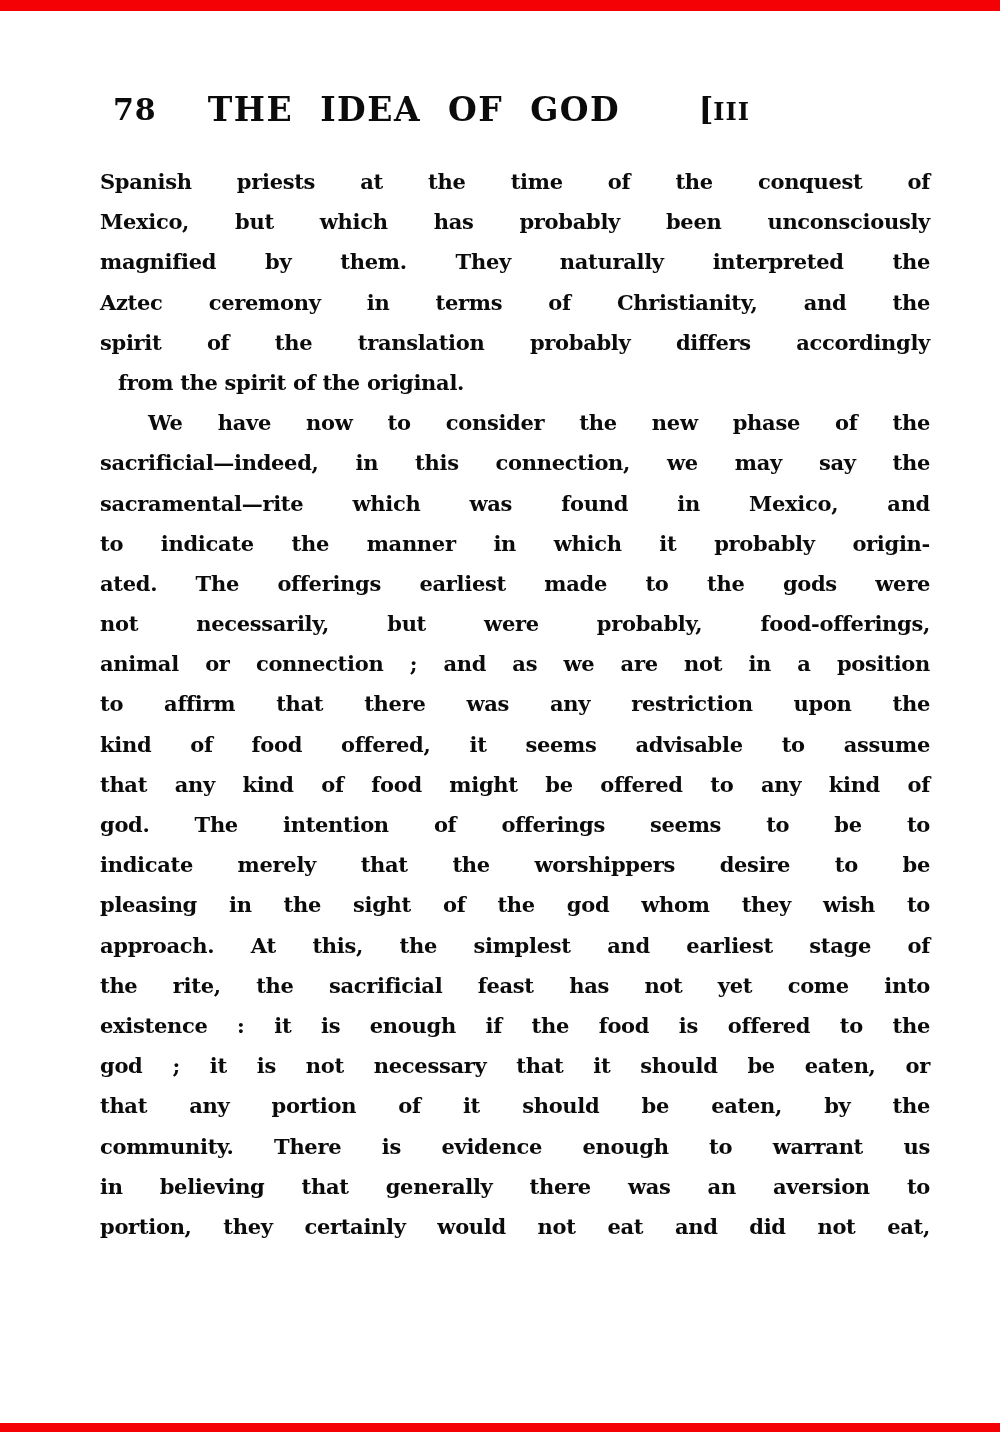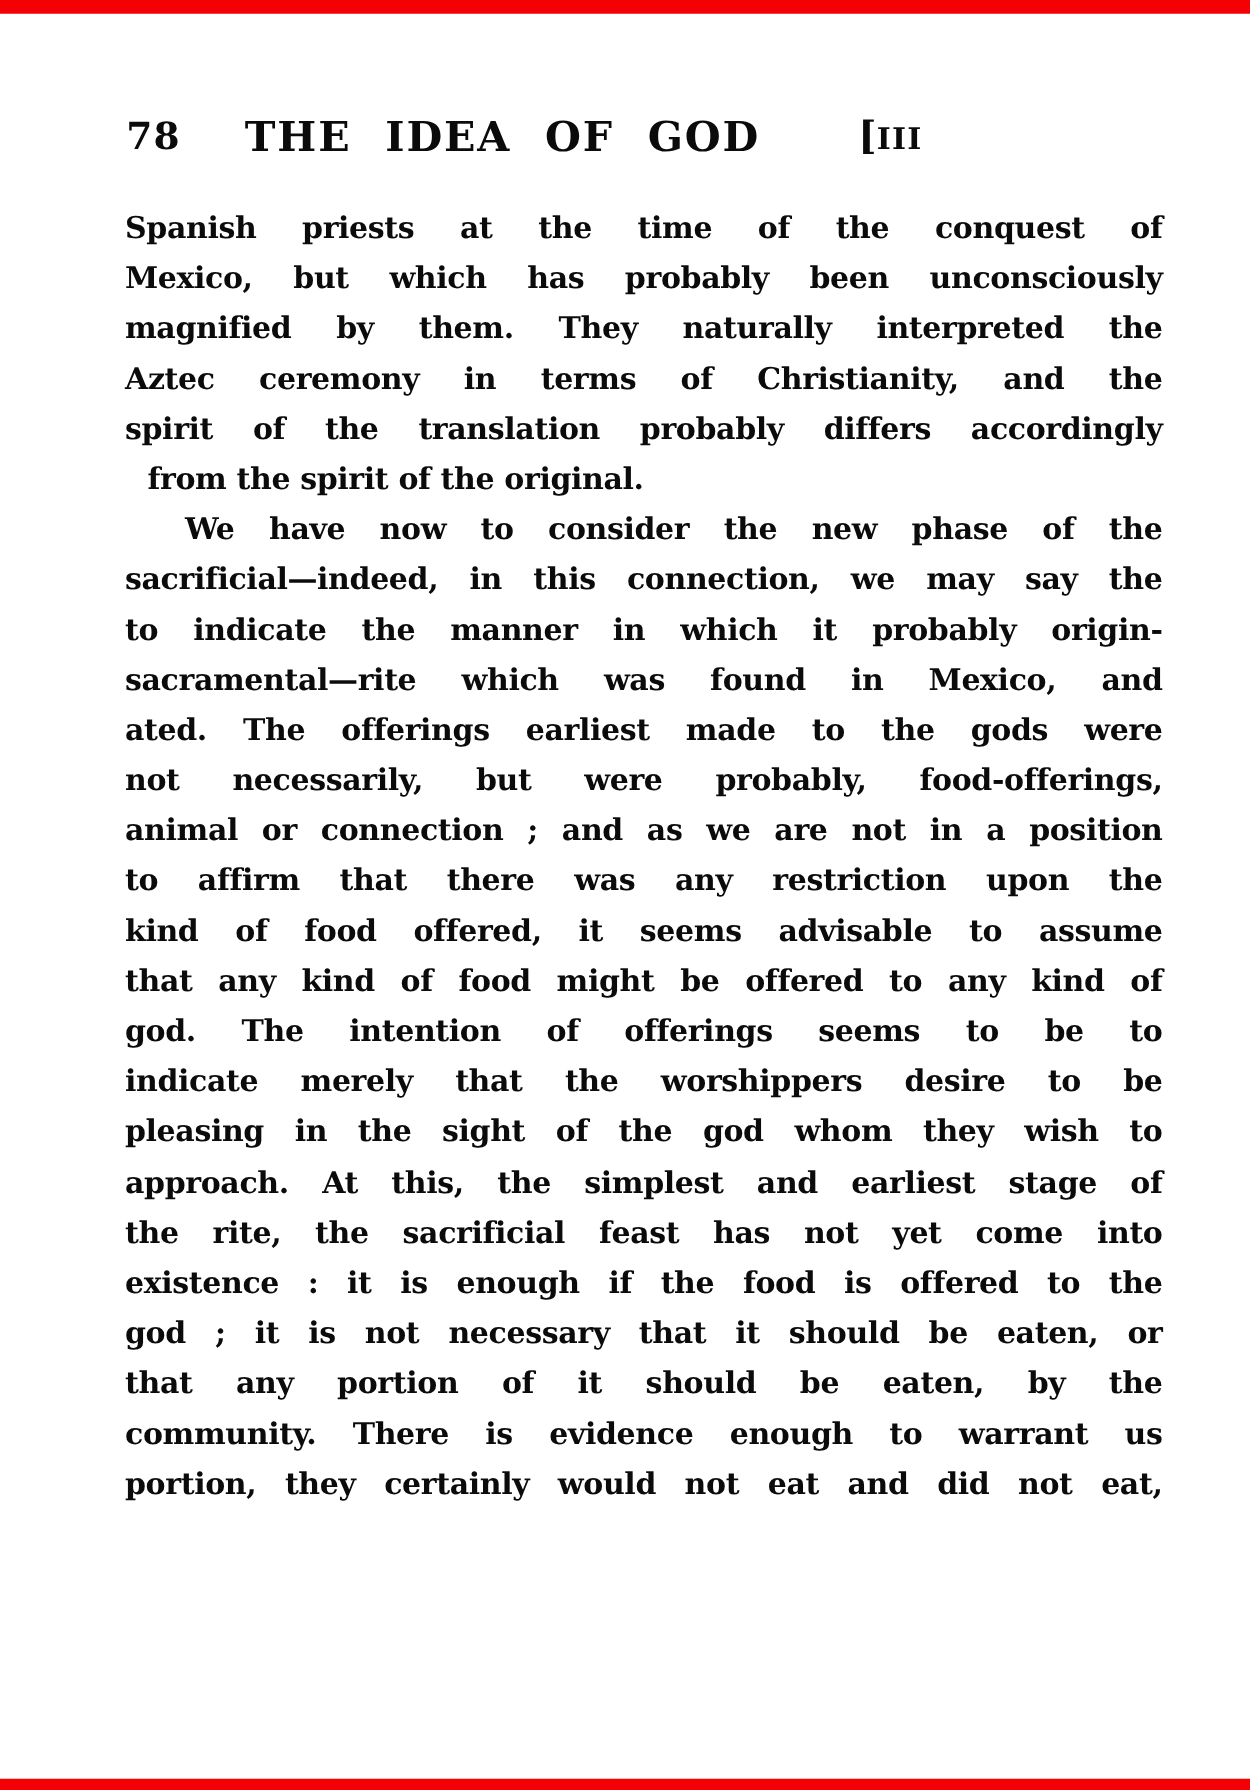--- a/index.html
+++ b/index.html
@@ -20,21 +20,21 @@
     left: 0;
     width: 1000px;
     background: #f40106;
   }
   #red-bar-top { top: 0; height: 11px; }
   #red-bar-bottom { bottom: 0; height: 9px; }
 
   .header {
     position: absolute;
     top: 90px;
-    left: 0;
+    left: 12px;
     width: 804px;
     height: 40px;
   }
   .page-number {
     position: absolute;
     left: 101px;
     top: 2px;
     font-size: 30px;
     font-weight: 700;
     letter-spacing: 1px;
@@ -62,21 +62,21 @@
     letter-spacing: 1px;
   }
 
   .body-text {
     position: absolute;
     top: 162px;
     left: 100px;
     width: 830px;
   }
   .line {
-    font-size: 24px;
+    font-size: 21px;
     font-weight: 700;
     line-height: 40.2px;
     height: 40.2px;
     letter-spacing: -0.3px;
     text-align: justify;
     text-align-last: justify;
     white-space: normal;
   }
   .line.par-end {
     text-align-last: left;
@@ -99,33 +99,34 @@
 
 <div class="body-text">
   <div class="line">Spanish priests at the time of the conquest of</div>
   <div class="line">Mexico, but which has probably been unconsciously</div>
   <div class="line">magnified by them.  They naturally interpreted the</div>
   <div class="line">Aztec ceremony in terms of Christianity, and the</div>
   <div class="line">spirit of the translation probably differs accordingly</div>
   <div class="line par-end">from the spirit of the original.</div>
   <div class="line indent">We have now to consider the new phase of the</div>
   <div class="line">sacrificial—indeed, in this connection, we may say the</div>
+  <div class="line">sacramental—rite which was found in Mexico, and</div>
   <div class="line">to indicate the manner in which it probably origin-</div>
-  <div class="line">sacramental—rite which was found in Mexico, and</div>
   <div class="line">ated.  The offerings earliest made to the gods were</div>
   <div class="line">not necessarily, but were probably, food-offerings,</div>
   <div class="line">animal or connection ; and as we are not in a position</div>
   <div class="line">to affirm that there was any restriction upon the</div>
   <div class="line">kind of food offered, it seems advisable to assume</div>
   <div class="line">that any kind of food might be offered to any kind of</div>
   <div class="line">god.  The intention of offerings seems to be to</div>
   <div class="line">indicate merely that the worshippers desire to be</div>
   <div class="line">pleasing in the sight of the god whom they wish to</div>
   <div class="line">approach.  At this, the simplest and earliest stage of</div>
   <div class="line">the rite, the sacrificial feast has not yet come into</div>
   <div class="line">existence : it is enough if the food is offered to the</div>
   <div class="line">god ; it is not necessary that it should be eaten, or</div>
   <div class="line">that any portion of it should be eaten, by the</div>
   <div class="line">community.  There is evidence enough to warrant us</div>
+  <div class="line">in believing that generally there was an aversion to</div>
   <div class="line">portion, they certainly would not eat and did not eat,</div>
 </div>
 
 <div class="red-bar" id="red-bar-bottom"></div>
 
 </body></html>

